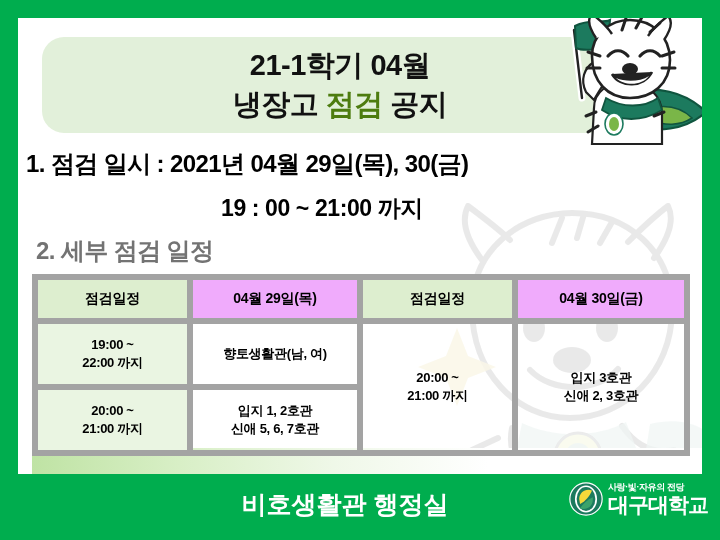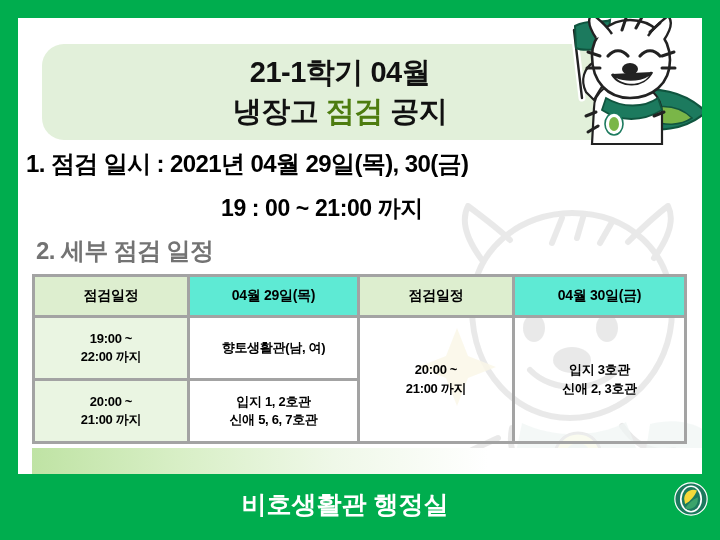--- a/index.html
+++ b/index.html
@@ -48,21 +48,21 @@
     bottom: 0px;
     width: 670px;
     height: 26px;
     background: linear-gradient(to right, #BFE3A4 0%, #D8EFC6 22%, #EFF8E8 45%, #FFFFFF 68%, #FFFFFF 100%);
   }
 
   
   #title-banner {
     position: absolute;
     left: 24px;
-    top: 26px;
+    top: 19px;
     width: 596px;
     height: 96px;
     background: #E2F0DA;
     border-radius: 22px;
     display: flex;
     flex-direction: column;
     align-items: center;
     justify-content: center;
   }
   .title-line {
@@ -123,36 +123,36 @@
   #schedule-table {
     position: absolute;
     left: 14px;
     top: 256px;
     width: 652px;
     border-collapse: collapse;
     table-layout: fixed;
   }
   #schedule-table th,
   #schedule-table td {
-    border: 3px solid #a3a3a3;
+    border: 6px solid #a3a3a3;
     text-align: center;
     vertical-align: middle;
     font-size: 13px;
     font-weight: bold;
     color: #000000;
     letter-spacing: -0.3px;
     line-height: 1.42;
     padding: 2px 2px;
   }
   #schedule-table th {
     height: 34px;
     font-size: 14px;
   }
   .th-green  { background: #DDEECF; }
-  .th-plain  { background: #5eead4; }
+  .th-plain  { background: #f0abfc; }
   .cell-green{ background: #EAF5E2; height: 56px; }
   .cell-white{ background: rgba(255,255,255,0.0); height: 56px; }
   .cell-merge{ background: rgba(255,255,255,0.0); }
 
   
   #footer {
     position: absolute;
     left: 0;
     bottom: 0;
     width: 720px;
@@ -346,16 +346,20 @@
   <div id="footer">
     <div id="footer-title">비호생활관 행정실</div>
     <div id="footer-logo">
       <svg id="logo-emblem" viewBox="0 0 40 40">
         <circle cx="20" cy="20" r="19" fill="#1C7A5E" stroke="#ffffff" stroke-width="1.4"></circle>
         <ellipse cx="20" cy="20" rx="13" ry="16" fill="#ffffff"></ellipse>
         <ellipse cx="20" cy="20" rx="11" ry="14" fill="#1C7A5E"></ellipse>
         <path d="M12 20 C12 12 20 7 27 10 C24 17 20 22 13 26 Z" fill="#F5D93A"></path>
         <path d="M28 21 C28 29 20 34 13 31 C17 25 22 21 28 18 Z" fill="#3BA36B"></path>
       </svg>
+      <div class="logo-text-wrap">
+        <div id="logo-tagline">사랑·빛·자유의 전당</div>
+        <div id="logo-name">대구대학교</div>
+      </div>
     </div>
   </div>
 
 </div>
 
 </body></html>

